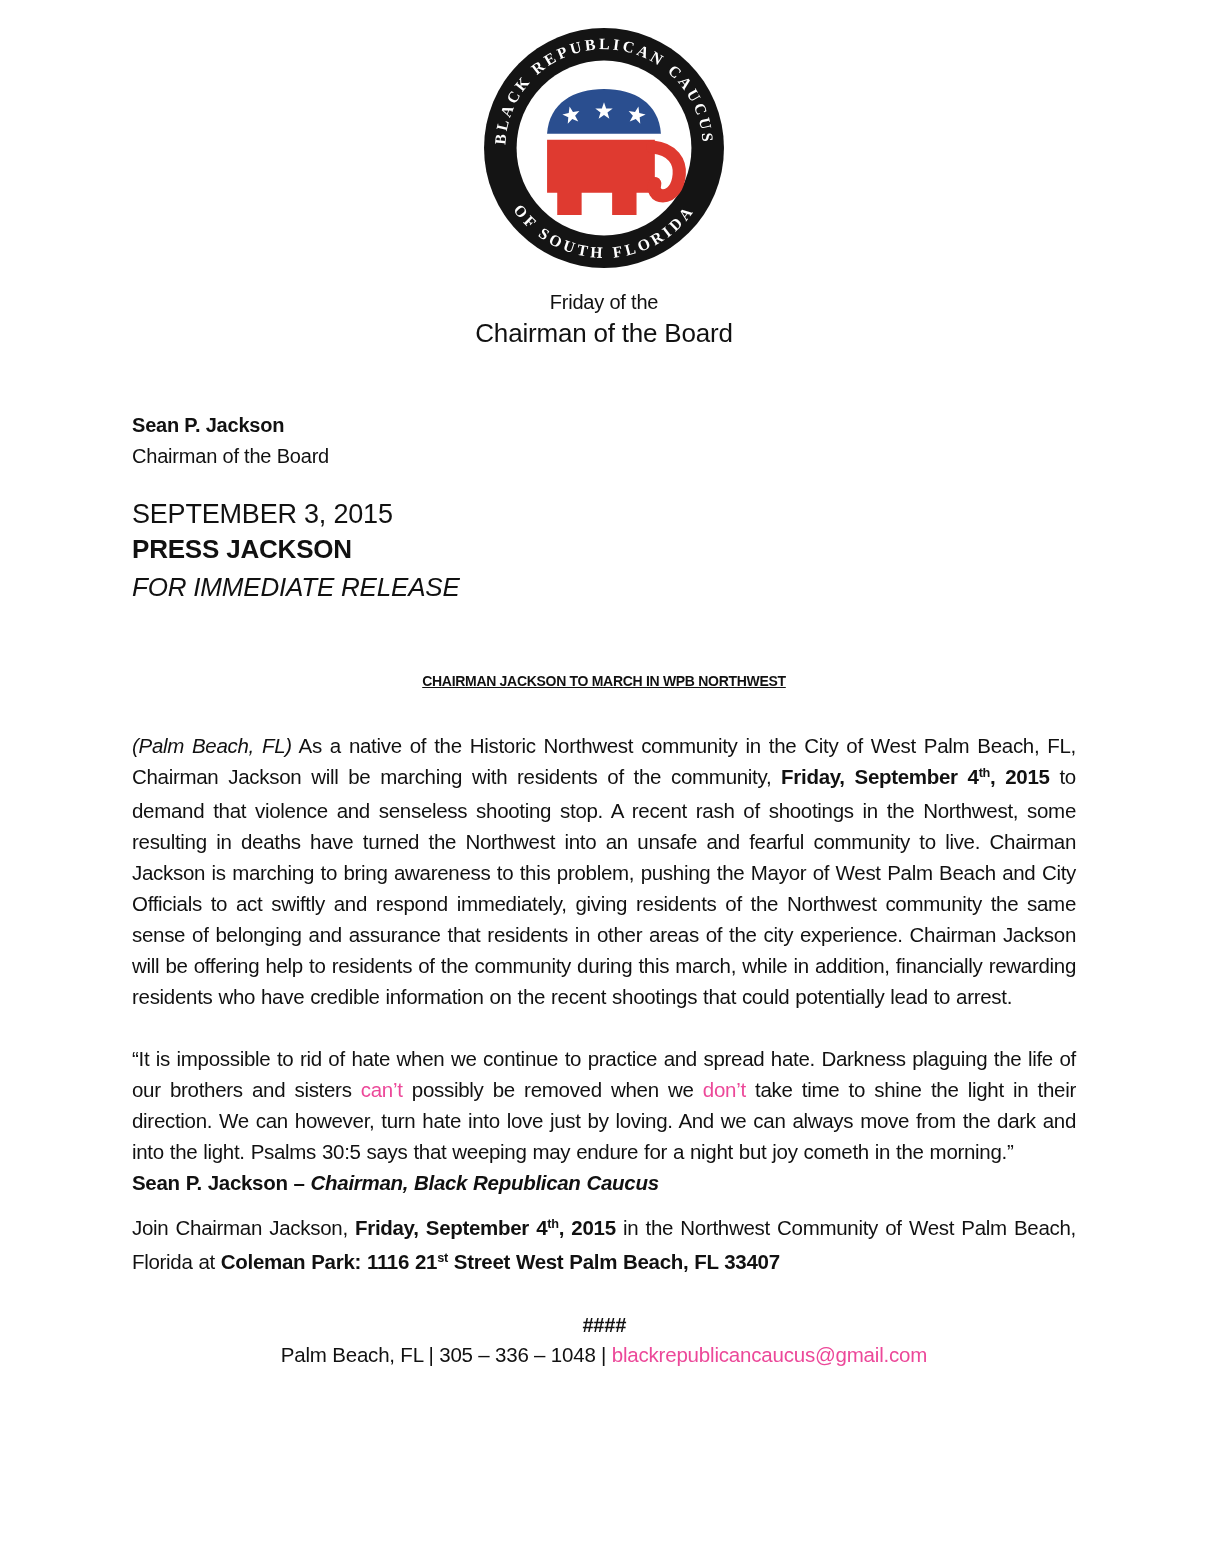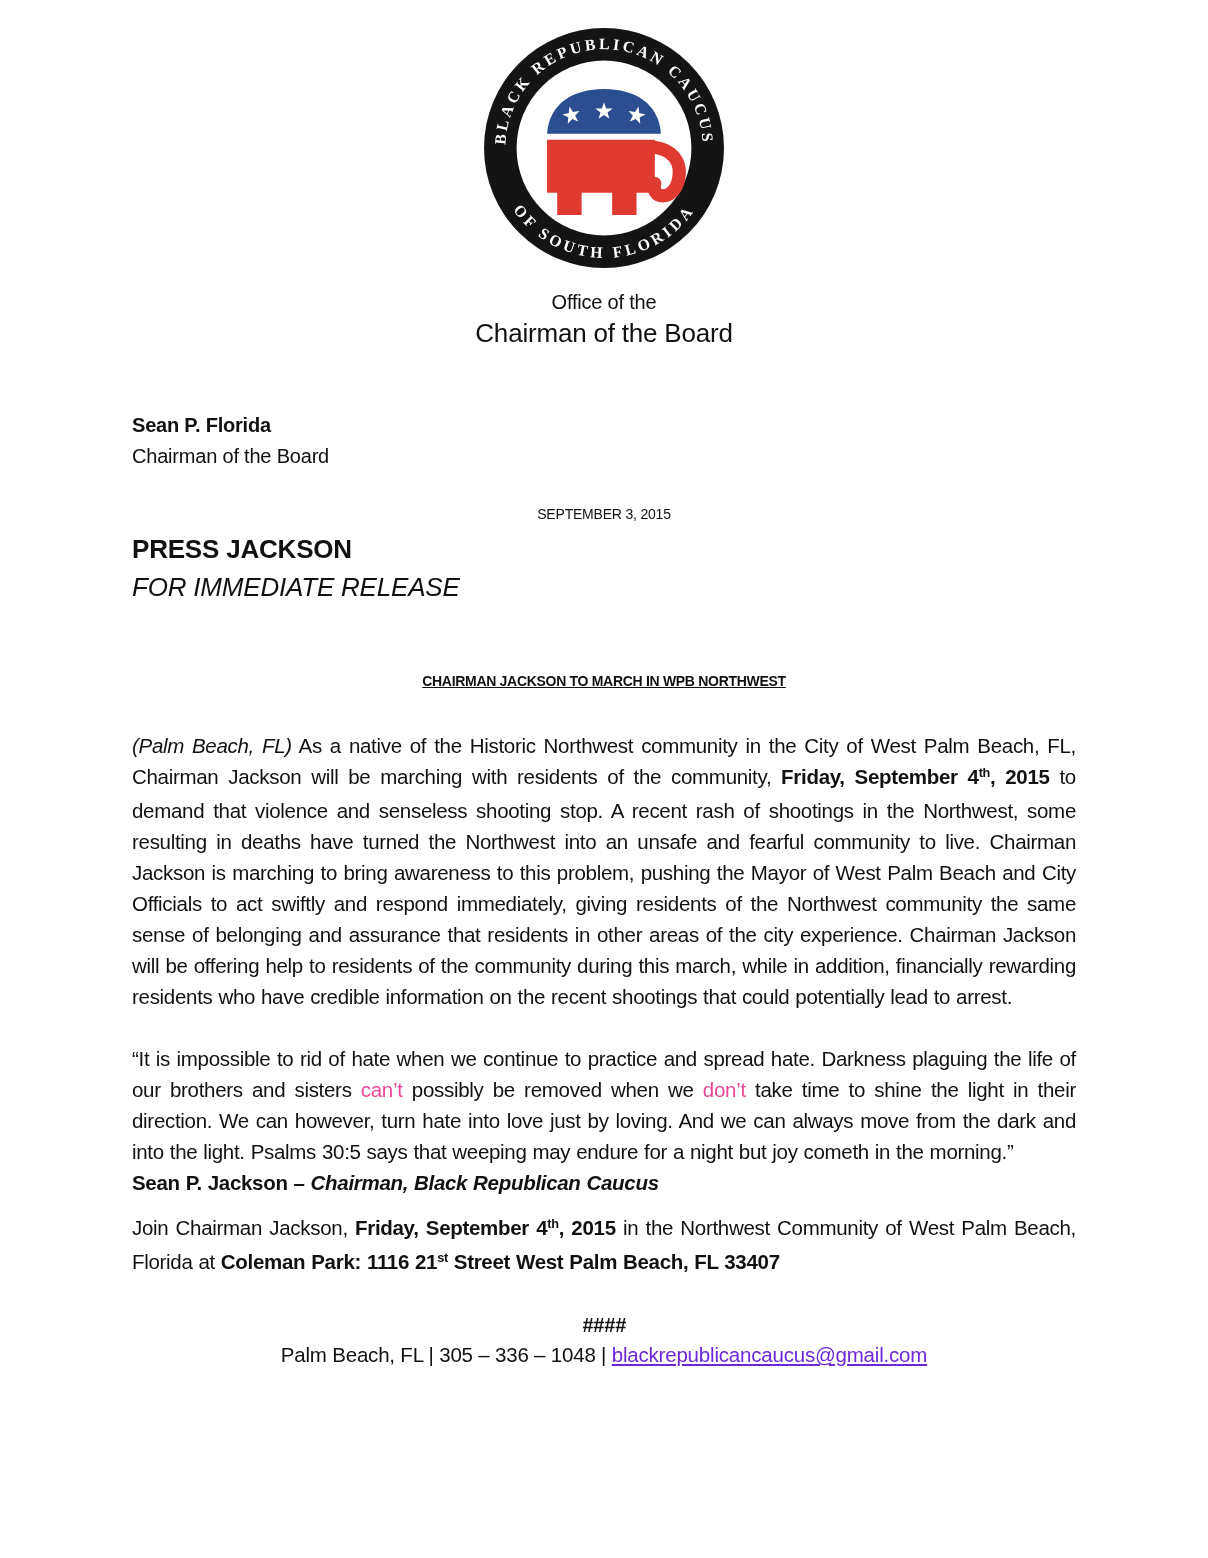--- a/index.html
+++ b/index.html
@@ -24,21 +24,21 @@
   
   .office-block{ text-align:center; margin-top:18px; }
   .office-line1{ font-size:20px; line-height:28px; }
   .office-line2{ font-size:26px; line-height:34px; }
   
   .sender-block{ margin-top:60px; }
   .sender-name{ font-size:20px; line-height:31px; font-weight:700; }
   .sender-title{ font-size:20px; line-height:31px; }
   
   .release-block{ margin-top:26px; }
-  .release-date{ font-size:14px; line-height:32px;text-align:center; }
+  .release-date{ font-size:27px; line-height:32px; }
   .release-type{ font-size:26px; line-height:38px; font-weight:700; }
   .release-availability{ font-size:26px; line-height:38px;font-style:italic; }
   
   .headline{
     margin:60px 0 0 0;
     text-align:center;
     font-size:14px;
     line-height:30px;
     font-weight:700;
     text-decoration:underline;
@@ -56,21 +56,21 @@
   .par-main{ margin-top:34px; }
   .par-quote{ margin-top:31px; }
   .par-attribution{ margin-top:0; }
   .par-join{ margin-top:14px; }
   
   .seg-b{ font-weight:700; }
   .seg-i{ font-style:italic; }
   .seg-bi{ font-weight:700; font-style:italic; }
   .seg-sup{ font-size:0.62em; position:relative; top:-0.52em; }
   .seg-grey{ color:#ec4899; }
-  .seg-link{ color:#6d28d9; text-decoration:underline; cursor:pointer; }
+  .seg-link{ color:#ec4899; cursor:pointer; }
   
   .footer{ text-align:center; }
   .hashes{
     margin-top:31px;
     font-size:20px; line-height:28px;
     font-weight:700; font-style:italic;
   }
   .contact-line{ font-size:20.5px; line-height:31px; }
 </style>
 </head>
@@ -105,26 +105,26 @@
         <use href="#star" transform="translate(152,88) rotate(12)"></use>
 
         <path d="M64,112 L170,112 L170,164 L152,164 L152,186 L128,186 L128,164 L98,164 L98,186 L74,186 L74,164 L64,164 Z" fill="#df3a30"></path>
 
         <path d="M168,119 C188,121 195,134 194,146 C193,158 187,167 178,167 C171,167 168,161 170,155" fill="none" stroke="#df3a30" stroke-width="13" stroke-linecap="round"></path>
       </g>
     </svg>
   </div>
 
   <div class="office-block">
-    <div class="office-line1">Office of the</div>
+    <div class="office-line1">Friday of the</div>
     <div class="office-line2">Chairman of the Board</div>
   </div>
 
   <div class="sender-block">
-    <div class="sender-name">Sean P. Florida</div>
+    <div class="sender-name">Sean P. Jackson</div>
     <div class="sender-title">Chairman of the Board</div>
   </div>
 
   <div class="release-block">
     <div class="release-date">SEPTEMBER 3, 2015</div>
     <div class="release-type">PRESS JACKSON</div>
     <div class="release-availability">FOR IMMEDIATE RELEASE</div>
   </div>
 
   <h1 class="headline">CHAIRMAN JACKSON TO MARCH IN WPB NORTHWEST</h1>

